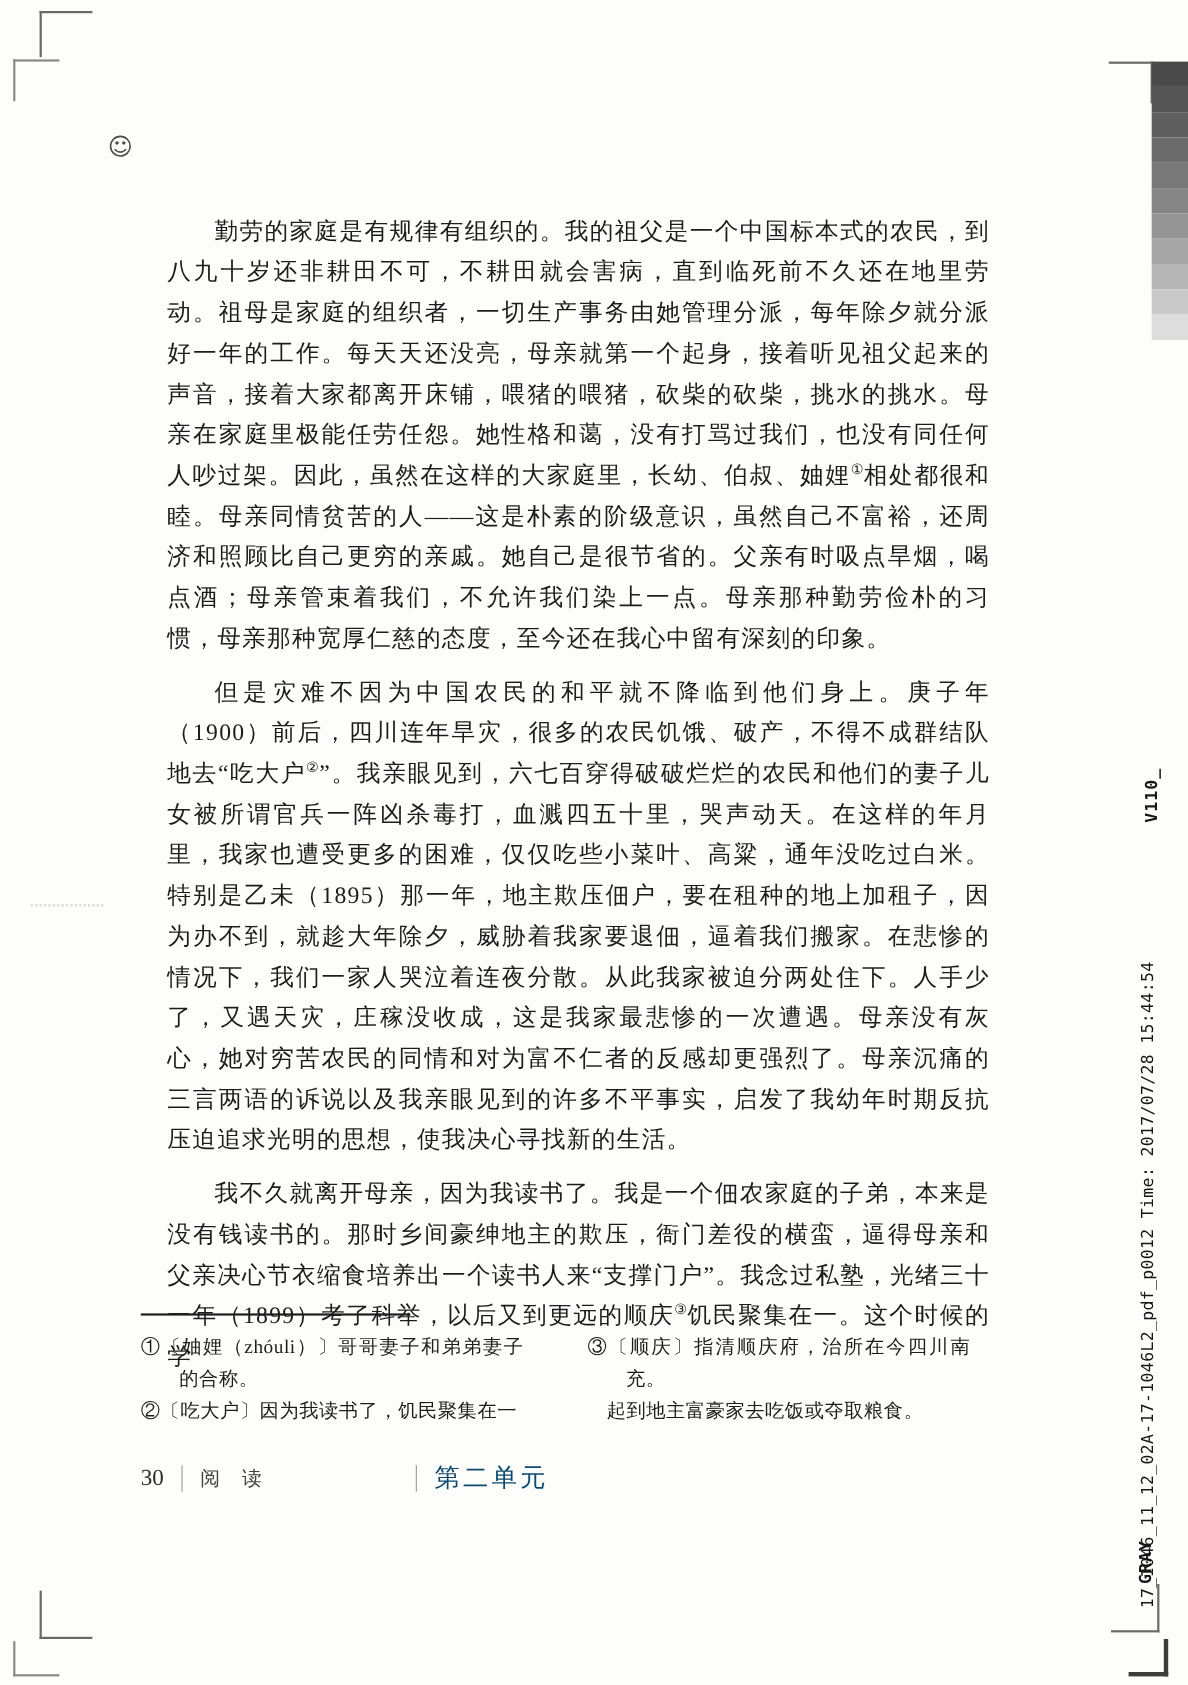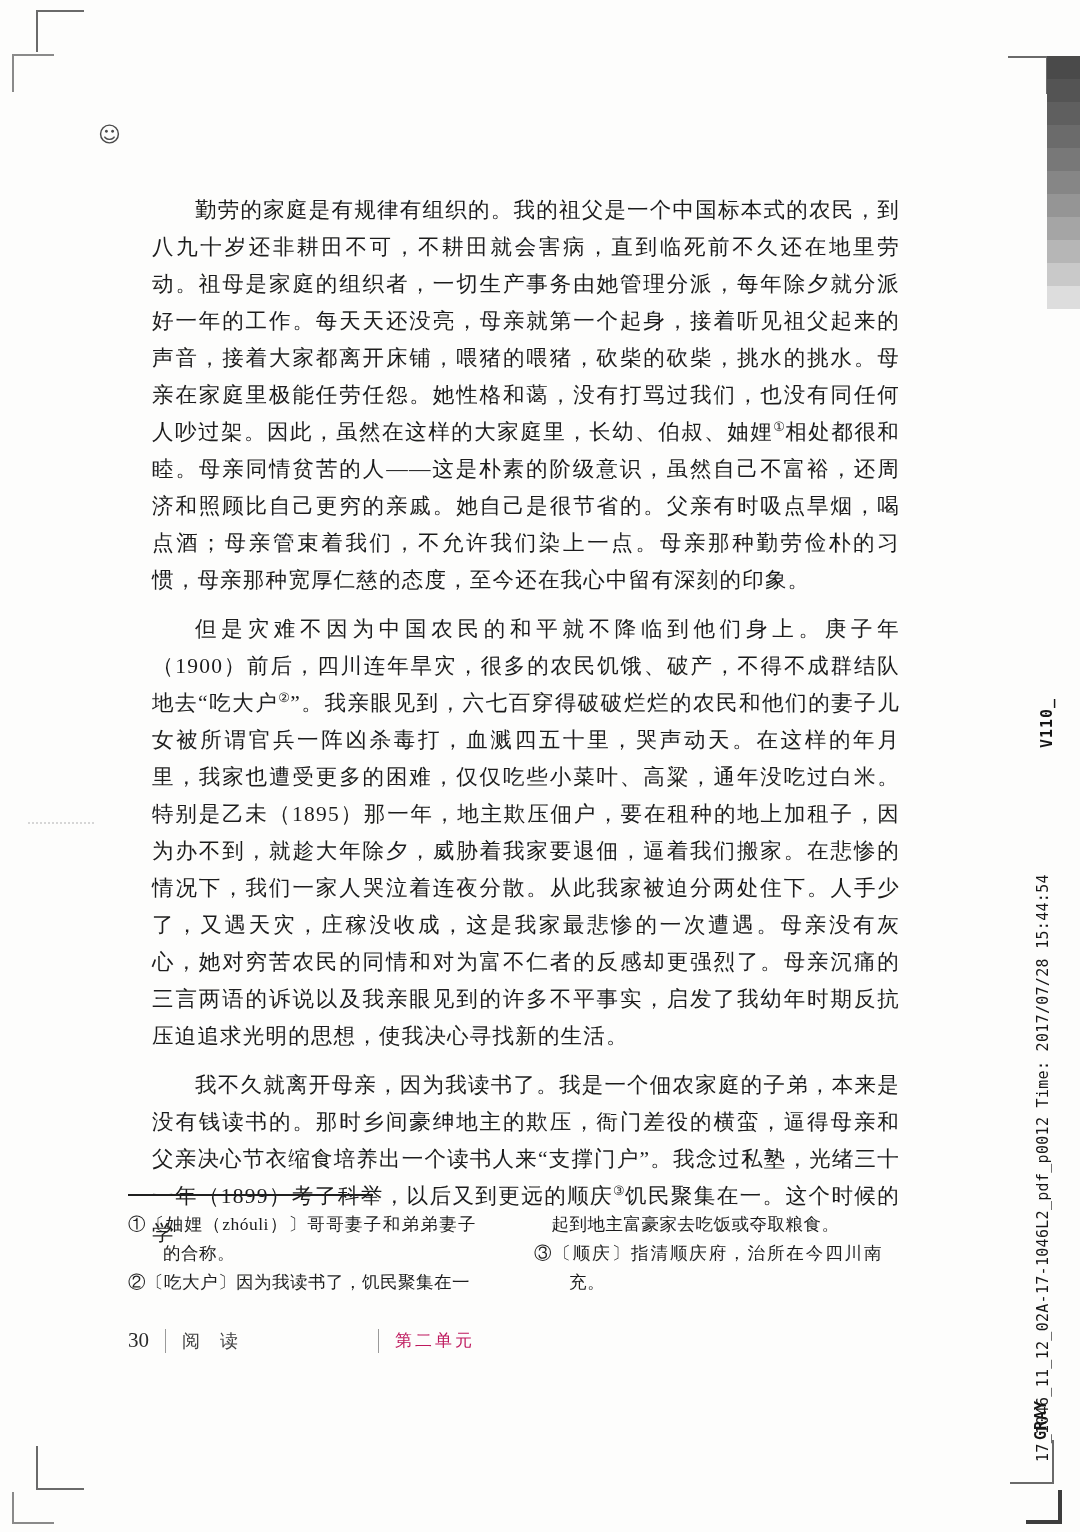--- a/index.html
+++ b/index.html
@@ -67,21 +67,21 @@
   .fn.hang { padding-left: 2em; text-indent: -2em; }
   .fn.cont { text-indent: 1em; }
 
   
   .page-footer { position: absolute; left: 128px; top: 1328px;
     display: flex; align-items: center; }
   .pg-num { font-size: 21px; color: #2a2a2a; font-family: "Liberation Serif", serif; }
   .vbar { display: inline-block; width: 1px; height: 24px; background: #9a9a9a; margin: 0 16px; }
   .sec { font-size: 18px; letter-spacing: 20px; color: #404040; }
   .unit-bar { margin-left: 120px; }
-  .unit { font-size: 17px; letter-spacing: 3px; color: #be185d; text-align: center; }
+  .unit { font-size: 23px; letter-spacing: 3px; color: #0c4a6e; text-align: center; }
 </style>
 </head>
 <body>
 
 <div class="page">
 
   <div class="crop crop-tl-1"></div>
   <div class="crop crop-tl-2"></div>
   <div class="crop crop-tr-1"></div>
   <div class="crop crop-bl-1"></div>
@@ -117,22 +117,22 @@
   </main>
 
   <div class="footnotes">
     <div class="fn-rule"></div>
     <div class="fn-cols">
       <div class="fn-col">
         <p class="fn hang">①〔妯娌（zhóuli）〕哥哥妻子和弟弟妻子的合称。</p>
         <p class="fn hang">②〔吃大户〕因为我读书了，饥民聚集在一</p>
       </div>
       <div class="fn-col">
+        <p class="fn hang">③〔顺庆〕指清顺庆府，治所在今四川南充。</p>
         <p class="fn cont">起到地主富豪家去吃饭或夺取粮食。</p>
-        <p class="fn hang">③〔顺庆〕指清顺庆府，治所在今四川南充。</p>
       </div>
     </div>
   </div>
 
   <footer class="page-footer">
     <span class="pg-num">30</span>
     <span class="vbar"></span>
     <span class="sec">阅读</span>
     <span class="vbar unit-bar"></span>
     <span class="unit">第二单元</span>

